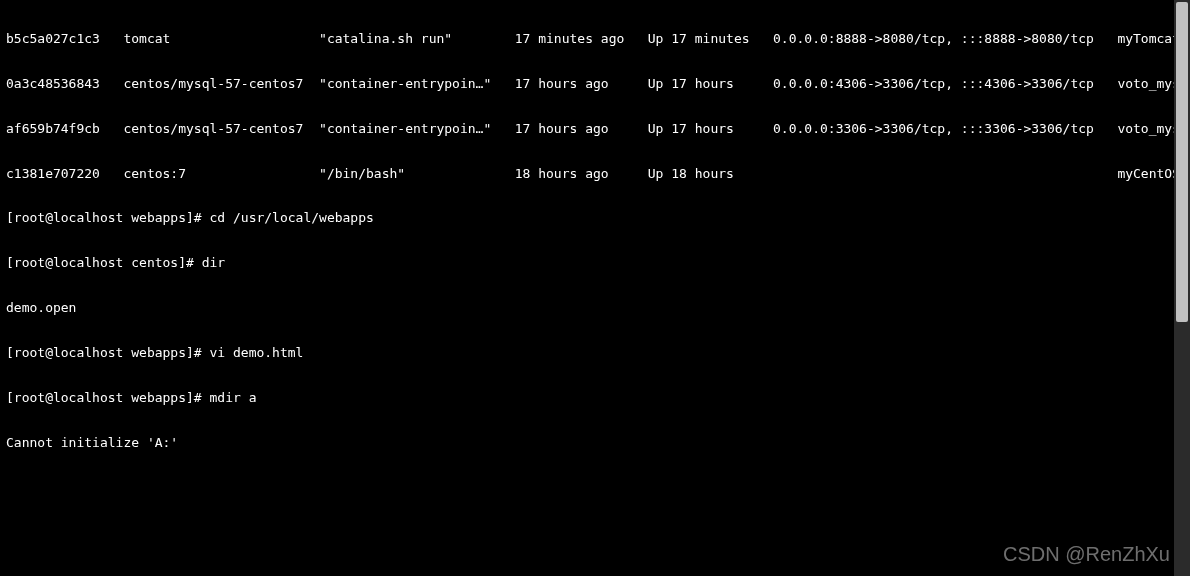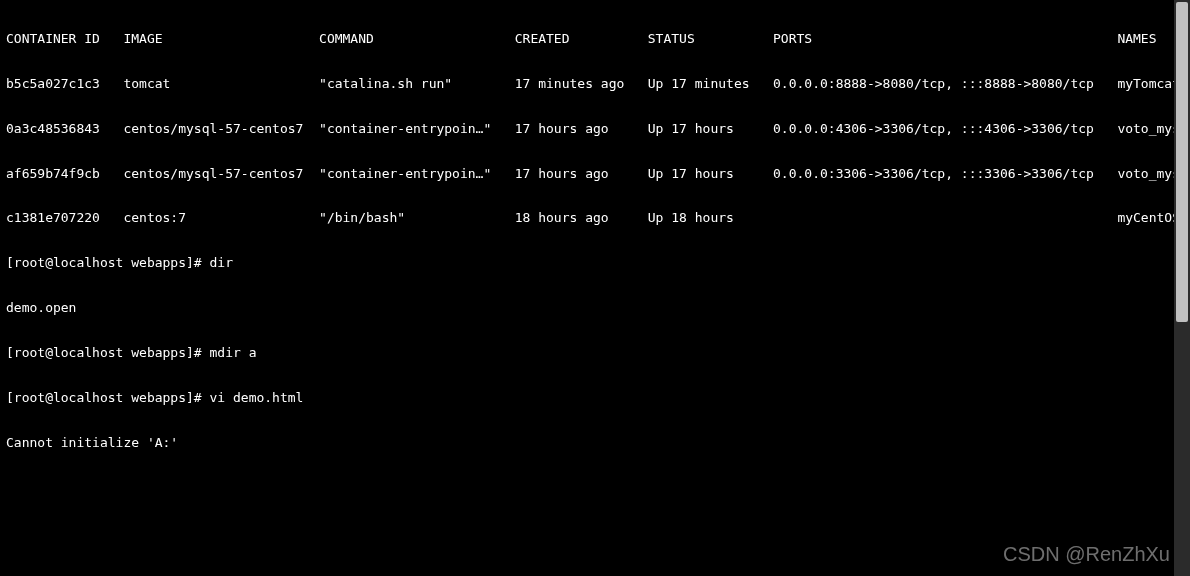--- a/index.html
+++ b/index.html
@@ -50,29 +50,29 @@
       color: rgba(200, 200, 200, 0.55);
       font-size: 20px;
       font-family: Arial, sans-serif;
       pointer-events: none;
     }
   </style>
 </head>
 <body>
 
 <div class="terminal">
-  <span class="line">CONTAINER ID   IMAGE                    COMMAND                  CREATED          STATUS          PORTS                                       NAMES</span>
   <span class="line">b5c5a027c1c3   tomcat                   "catalina.sh run"        17 minutes ago   Up 17 minutes   0.0.0.0:8888-&gt;8080/tcp, :::8888-&gt;8080/tcp   myTomcat</span>
   <span class="line">0a3c48536843   centos/mysql-57-centos7  "container-entrypoin…"   17 hours ago     Up 17 hours     0.0.0.0:4306-&gt;3306/tcp, :::4306-&gt;3306/tcp   voto_mysql_2</span>
   <span class="line">af659b74f9cb   centos/mysql-57-centos7  "container-entrypoin…"   17 hours ago     Up 17 hours     0.0.0.0:3306-&gt;3306/tcp, :::3306-&gt;3306/tcp   voto_mysql_1</span>
   <span class="line">c1381e707220   centos:7                 "/bin/bash"              18 hours ago     Up 18 hours                                                 myCentOS5_login</span>
-  <span class="line">[root@localhost webapps]# dir</span>
+  <span class="line">[root@localhost webapps]# cd /usr/local/webapps</span>
+  <span class="line">[root@localhost centos]# dir</span>
   <span class="line">demo.open</span>
+  <span class="line">[root@localhost webapps]# vi demo.html</span>
   <span class="line">[root@localhost webapps]# mdir a</span>
-  <span class="line">[root@localhost webapps]# vi demo.html</span>
   <span class="line">Cannot initialize 'A:'</span>
   
   
   
   
   
   
   
   
 </div>

